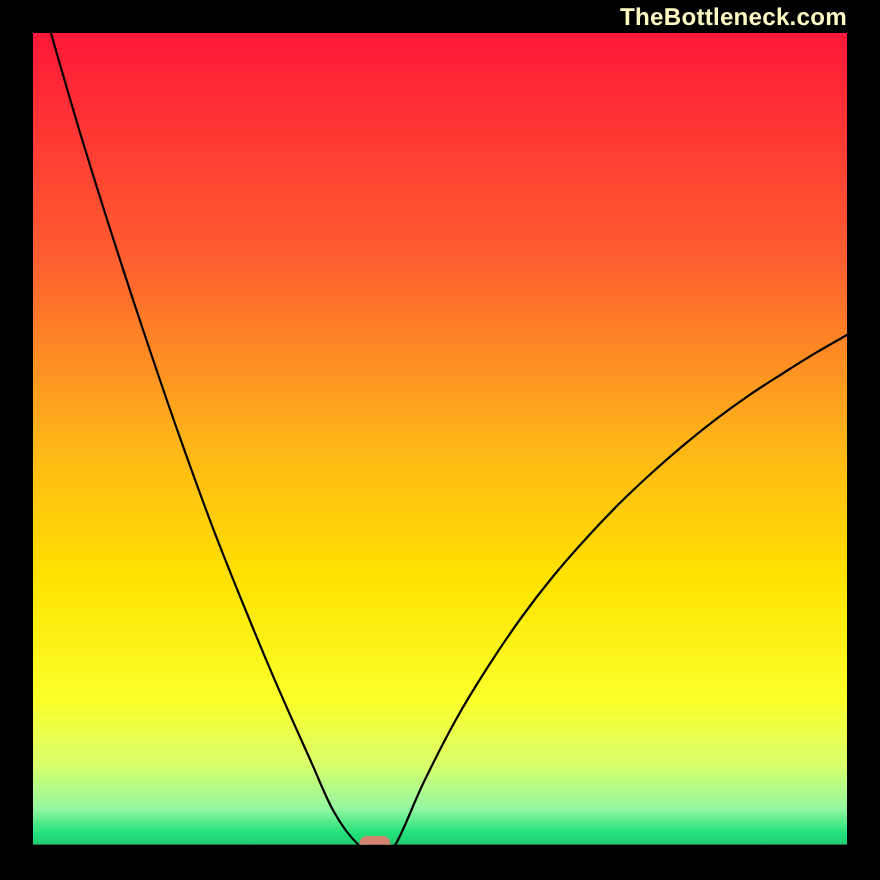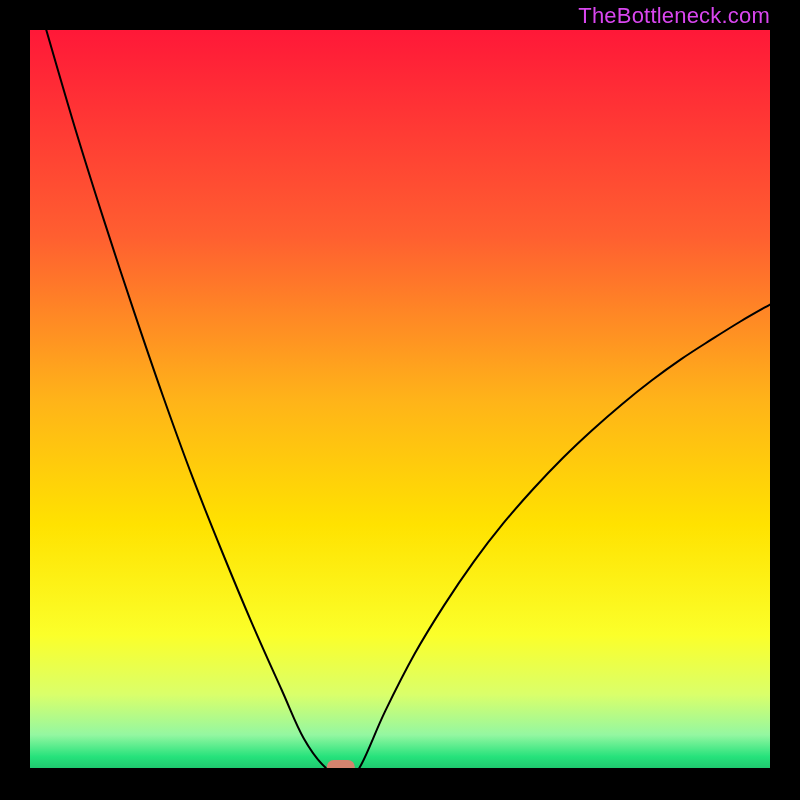--- a/index.html
+++ b/index.html
@@ -16,22 +16,22 @@
     height: 800px;
     background: #000000;
   }
   .plot-area {
     position: absolute;
     display: block;
   }
   .watermark {
     position: absolute;
     font-family: Verdana, Geneva, sans-serif;
-    font-weight: 400;
-    color: #d946ef;
+    font-weight: 700;
+    color: #fef9c3;
     letter-spacing: 0.2px;
     white-space: nowrap;
     text-align: center;
   }
 </style>
 </head>
 <body>
 
 <div class="stage">
 

